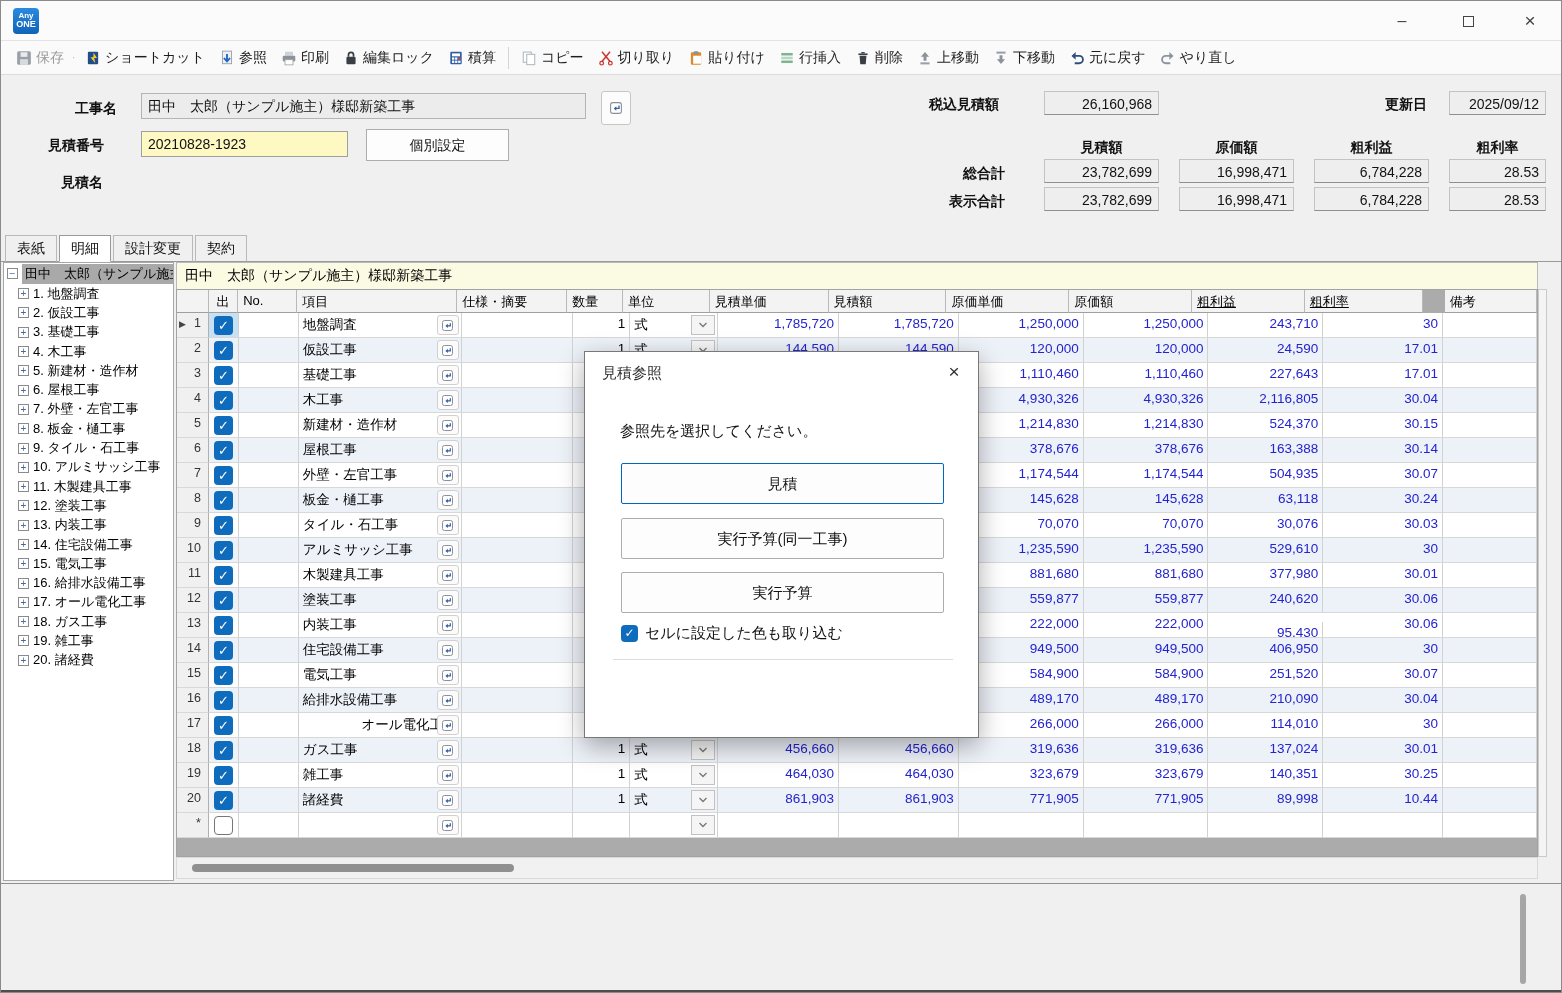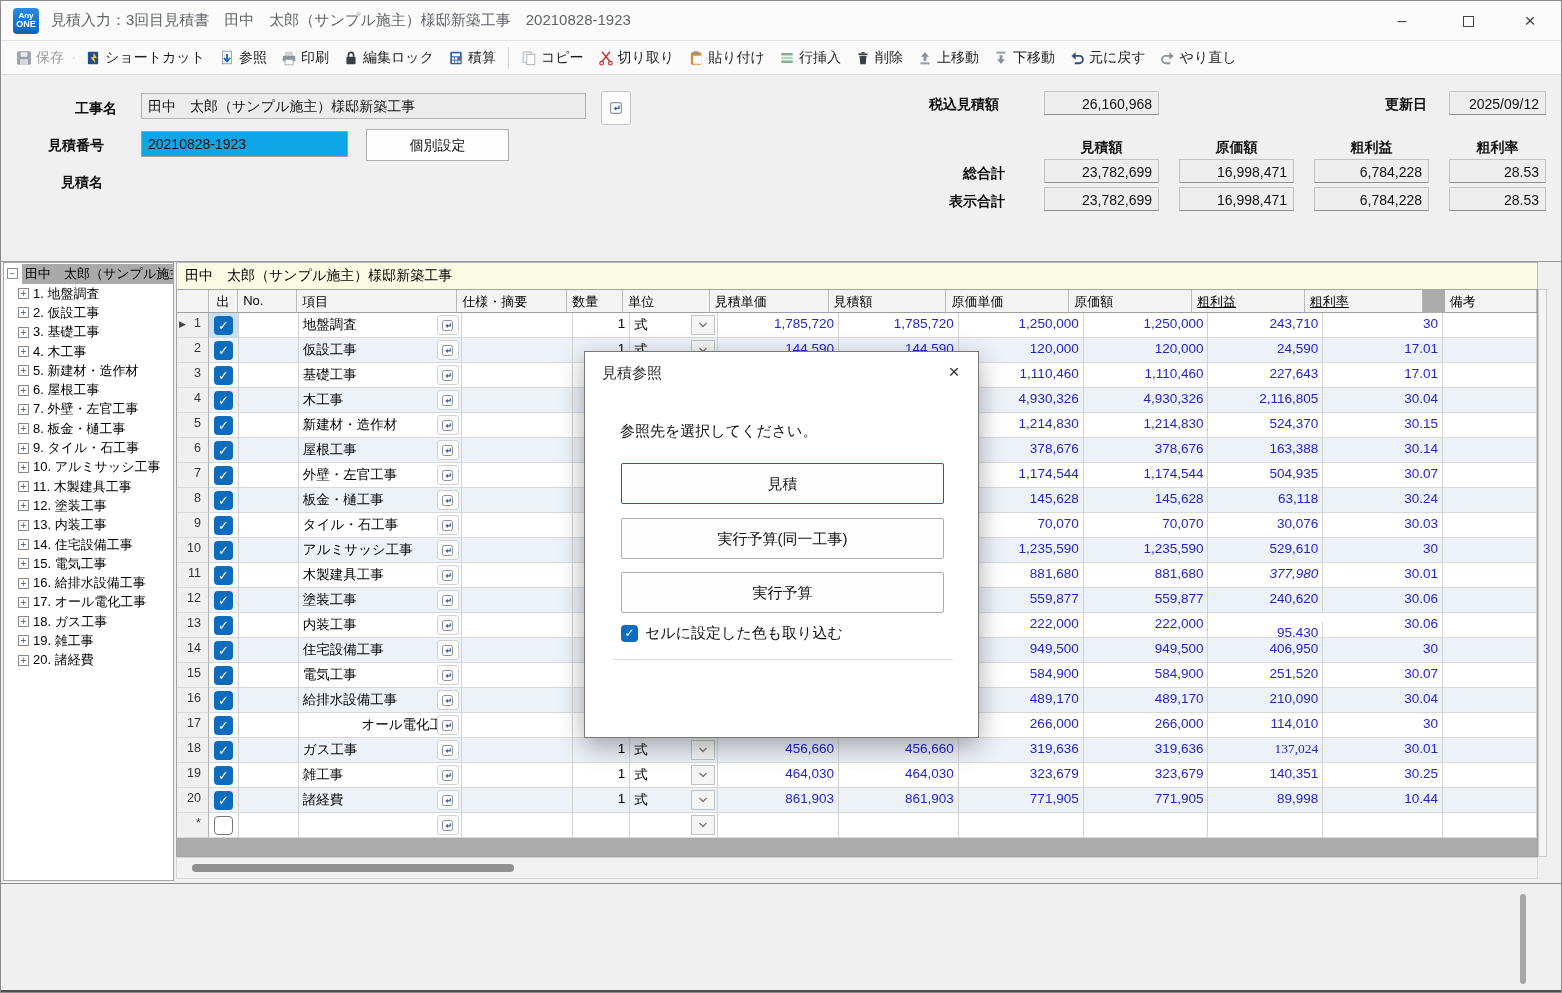--- a/index.html
+++ b/index.html
@@ -21,21 +21,21 @@
   #toolbar { position:absolute; left:0; top:40px; width:100%; height:34px; background:#fafafa; border-bottom:1px solid #dcdcdc; display:flex; align-items:center; padding-left:8px; }
   .tbtn { display:flex; align-items:center; gap:4px; padding:3px 7px; font-size:14px; color:#1d1d1d; cursor:default; white-space:nowrap; }
   .tbtn.dis { color:#9a9a9a; }
   .tbi { display:inline-flex; width:16px; height:16px; }
   .tbi svg { width:16px; height:16px; }
   .tbsep { width:1px; height:22px; background:#d4d4d4; margin:0 5px; }
   .tbdot { width:5px; color:#b5b5b5; font-size:10px; margin:0 1px; }
 
   
   .flabel { position:absolute; font-size:14px; font-weight:bold; color:#111; white-space:nowrap; }
-  .fbox { position:absolute; font-size:14px; color:#111; background:#0ea5e9; border:1px solid #9f9f9f; padding:2px 6px; line-height:20px; }
+  .fbox { position:absolute; font-size:14px; color:#111; background:#fef9c3; border:1px solid #9f9f9f; padding:2px 6px; line-height:20px; }
   .fbox.ro { background:#ececec; border-color:#b4b4b4; }
   .fbox.num { background:#eee; border-color:#c3c3c3; border-bottom-color:#8f8f8f; text-align:right; }
   .fbtn { position:absolute; background:#fdfdfd; border:1px solid #adadad; text-align:center; font-size:14px; color:#111; }
   .iconbtn { position:absolute; background:#fcfcfc; border:1px solid #c6c6c6; border-radius:3px; display:flex; align-items:center; justify-content:center; }
 
   
   #tabbar { position:absolute; left:4px; top:233px; height:27px; display:flex; z-index:3; }
   .tab { padding:4px 11px; font-size:14px; color:#111; background:#f0f0f0; border:1px solid #b9b9b9; border-bottom:1px solid #9a9a9a; margin-right:2px; position:relative; top:1px; }
   .tab.active { background:#fff; border:1px solid #9a9a9a; border-bottom:1px solid #fff; z-index:4; }
   #contentline { position:absolute; left:0; top:260px; width:100%; height:1px; background:#9a9a9a; }
@@ -90,21 +90,20 @@
 </head>
 <body>
 
 <div id="win">
 
   <div id="titlebar">
     <div id="appicon">
       <span class="l1">Any</span>
         <span class="l2">ONE</span>
     </div>
-    <div id="wtitle">見積入力：3回目見積書　田中　太郎（サンプル施主）様邸新築工事　20210828-1923</div>
     <div class="wctl" id="btn-min">–</div>
     <div class="wctl" id="btn-max"><span class="box"></span></div>
     <div class="wctl" id="btn-close">×</div>
   </div>
 
   <div id="toolbar">
       <div class="tbtn dis">
         <span class="tbi">
           <svg viewBox="0 0 14 14">
             <rect x="1" y="1" width="12" height="12" rx="1.5" fill="#9aa0a6"></rect>
@@ -288,20 +287,26 @@
   <div class="fbox num" style="left:1178px;top:158px;width:115px;height:24px;">16,998,471</div>
   <div class="fbox num" style="left:1313px;top:158px;width:115px;height:24px;">6,784,228</div>
   <div class="fbox num" style="left:1448px;top:158px;width:97px;height:24px;">28.53</div>
 
   <div class="flabel" style="left:948px;top:192px;">表示合計</div>
   <div class="fbox num" style="left:1043px;top:186px;width:115px;height:24px;">23,782,699</div>
   <div class="fbox num" style="left:1178px;top:186px;width:115px;height:24px;">16,998,471</div>
   <div class="fbox num" style="left:1313px;top:186px;width:115px;height:24px;">6,784,228</div>
   <div class="fbox num" style="left:1448px;top:186px;width:97px;height:24px;">28.53</div>
 
+  <div id="tabbar">
+      <div class="tab">表紙</div>
+      <div class="tab active">明細</div>
+      <div class="tab">設計変更</div>
+      <div class="tab">契約</div>
+    </div>
   <div id="contentline"></div>
 
   <div id="treepanel">
     <div id="treeroot">
       <span class="tbox">−</span>
       <span class="rootlabel">田中　太郎（サンプル施主）様邸新築工事</span>
     </div>
     <div id="treeitems">
         <div class="titem">
           <span class="tbox">+</span>
@@ -702,21 +707,21 @@
           <div class="gcell" style="width: 57px; text-align: right;"></div>
           <div class="gcell" style="width: 88px;"><span></span><span class="unitbtn">
               <svg width="10" height="8" viewBox="0 0 10 8">
                 <path d="M1.5 2 L5 5.5 L8.5 2" stroke="#777" stroke-width="1.3" fill="none"></path>
               </svg>
             </span></div>
           <div class="gcell num" style="width: 121px;"></div>
           <div class="gcell num" style="width: 120px;"></div>
           <div class="gcell num" style="width: 125px;">881,680</div>
           <div class="gcell num" style="width: 125px;">881,680</div>
-          <div class="gcell num" style="width: 115px; font-style: italic;">377,980</div>
+          <div class="gcell num" style="width: 115px;">377,980</div>
           <div class="gcell num" style="width: 120px;">30.01</div>
           <div class="gcell" style="width: 94px;"></div>
         </div>
         <div class="grow alt">
           <div class="gcell rh" style="width: 32px;">12</div>
           <div class="gcell" style="width: 30px;">
             <div class="cbx" style="margin-top: 0px;">✓</div>
           </div>
           <div class="gcell" style="width: 60px;"></div>
           <div class="gcell" style="width: 163px;"><span>塗装工事</span><span class="memobtn">
@@ -898,21 +903,21 @@
           <div class="gcell" style="width: 57px; text-align: right;">1</div>
           <div class="gcell" style="width: 88px;"><span>式</span><span class="unitbtn">
               <svg width="10" height="8" viewBox="0 0 10 8">
                 <path d="M1.5 2 L5 5.5 L8.5 2" stroke="#777" stroke-width="1.3" fill="none"></path>
               </svg>
             </span></div>
           <div class="gcell num" style="width: 121px;">456,660</div>
           <div class="gcell num" style="width: 120px;">456,660</div>
           <div class="gcell num" style="width: 125px;">319,636</div>
           <div class="gcell num" style="width: 125px;">319,636</div>
-          <div class="gcell num" style="width: 115px; font-family: Liberation Serif, serif;">137,024</div>
+          <div class="gcell num" style="width: 115px;">137,024</div>
           <div class="gcell num" style="width: 120px;">30.01</div>
           <div class="gcell" style="width: 94px;"></div>
         </div>
         <div class="grow">
           <div class="gcell rh" style="width: 32px;">19</div>
           <div class="gcell" style="width: 30px;">
             <div class="cbx" style="margin-top: 0px;">✓</div>
           </div>
           <div class="gcell" style="width: 60px;"></div>
           <div class="gcell" style="width: 163px;"><span>雑工事</span><span class="memobtn">

